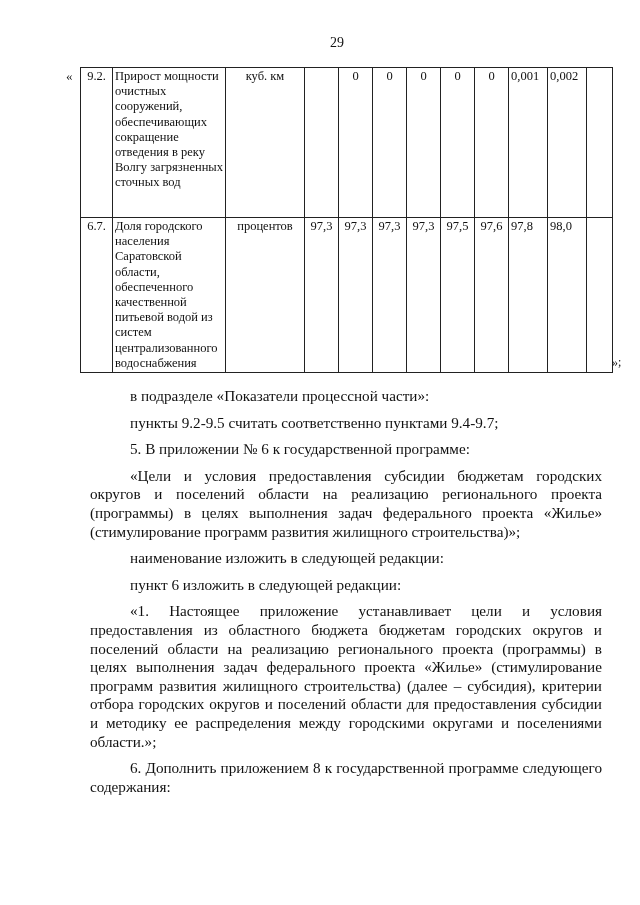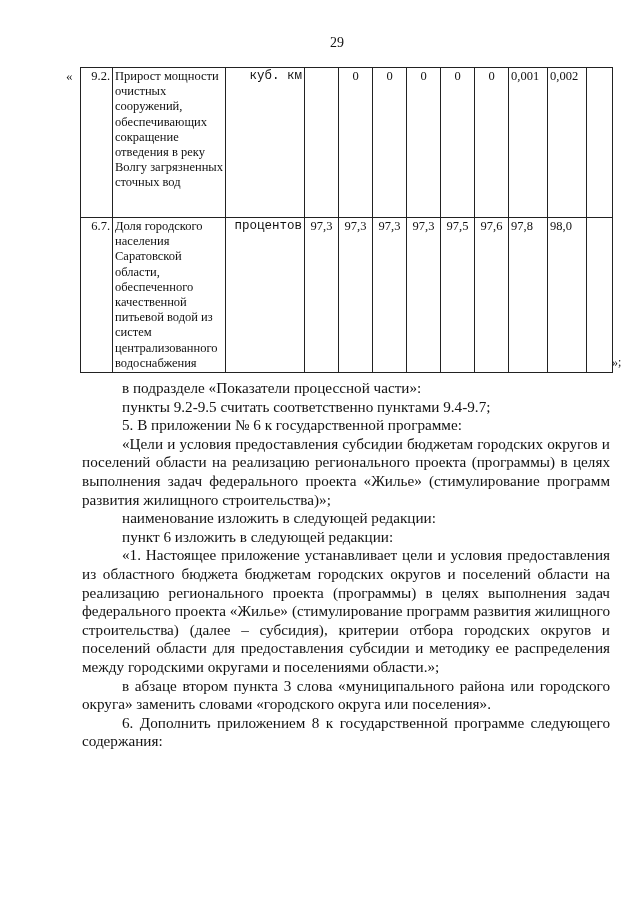--- a/index.html
+++ b/index.html
@@ -3,30 +3,30 @@
   <meta charset="utf-8">
   <style>
     html, body { margin: 0; padding: 0; background: #fff; }
     body { width: 640px; height: 905px; position: relative; overflow: hidden;
            font-family: "Liberation Serif", serif; color: #111; }
     .page-num { position: absolute; top: 35px; left: 0; width: 640px; text-align: center; font-size: 14px; padding-left: 17px; }
     .quote-open { position: absolute; left: 66px; top: 68px; font-size: 13px; }
     .quote-close { position: absolute; left: 612px; top: 355px; font-size: 12px; }
     table.tbl { position: absolute; left: 80px; top: 67px; border-collapse: collapse; font-size: 12.5px; line-height: 15.2px; }
     table.tbl td { border: 1px solid #222; vertical-align: top; padding: 1px 2px; }
-    td.num { width: 27px; text-align: right; padding-left: 3px; }
+    td.num { width: 27px; text-align: center; padding-left: 3px; }
     td.name { width: 108px; }
-    td.unit { width: 74px; text-align: right; font-family: Liberation Mono, monospace; }
+    td.unit { width: 74px; text-align: center; }
     td.v { width: 29px; text-align: center; }
     td.vw { width: 34px; text-align: left; }
     td.vl { width: 21px; }
     tr.r1 td { height: 147px; }
     tr.r2 td { height: 147px; }
     .body-text { position: absolute; left: 82px; top: 379px; width: 528px; font-size: 15.2px; line-height: 18.6px; }
-    .body-text p { margin: 0; text-align: justify; }
+    .body-text p { margin: 8px; text-align: justify; }
     .indent { text-indent: 40px; }
     .last-line-left { text-align-last: left; }
   </style>
 </head>
 <body>
 
 <div class="page-num">29</div>
 
 <span class="quote-open">«</span>
 
@@ -66,15 +66,14 @@
 <span class="quote-close">»;</span>
 
 <div class="body-text">
   <p class="indent">в подразделе «Показатели процессной части»:</p>
   <p class="indent">пункты 9.2-9.5 считать соответственно пунктами 9.4-9.7;</p>
   <p class="indent">5. В приложении № 6 к государственной программе:</p>
   <p class="indent last-line-left">«Цели и условия предоставления субсидии бюджетам городских округов и поселений области на реализацию регионального проекта (программы) в целях выполнения задач федерального проекта «Жилье» (стимулирование программ развития жилищного строительства)»;</p>
   <p class="indent">наименование изложить в следующей редакции:</p>
   <p class="indent">пункт 6 изложить в следующей редакции:</p>
   <p class="indent last-line-left">«1. Настоящее приложение устанавливает цели и условия предоставления из областного бюджета бюджетам городских округов и поселений области на реализацию регионального проекта (программы) в целях выполнения задач федерального проекта «Жилье» (стимулирование программ развития жилищного строительства) (далее – субсидия), критерии отбора городских округов и поселений области для предоставления субсидии и методику ее распределения между городскими округами и поселениями области.»;</p>
-  <p class="indent last-line-left">в абзаце втором пункта 3 слова «муниципального района или городского округа» заменить словами «городского округа или поселения».</p>
   <p class="indent last-line-left">6. Дополнить приложением 8 к государственной программе следующего содержания:</p>
 </div>
 
 </body></html>

